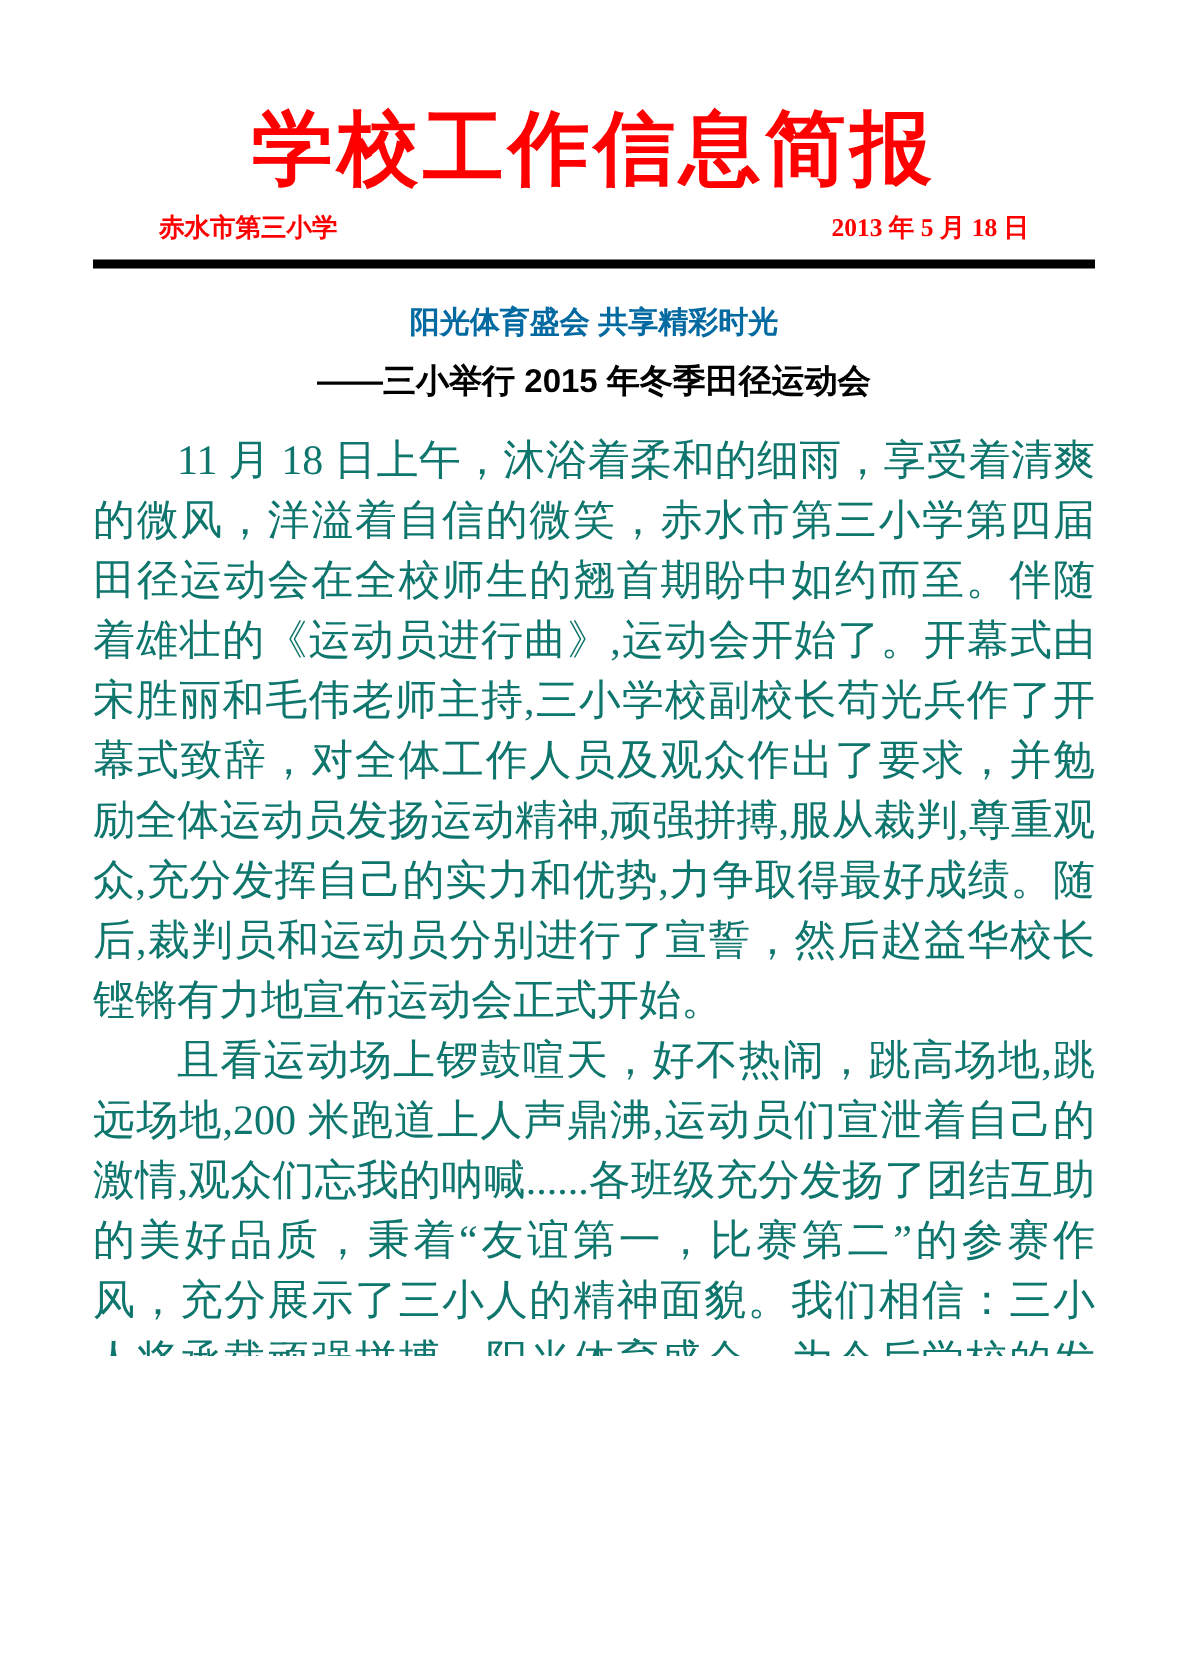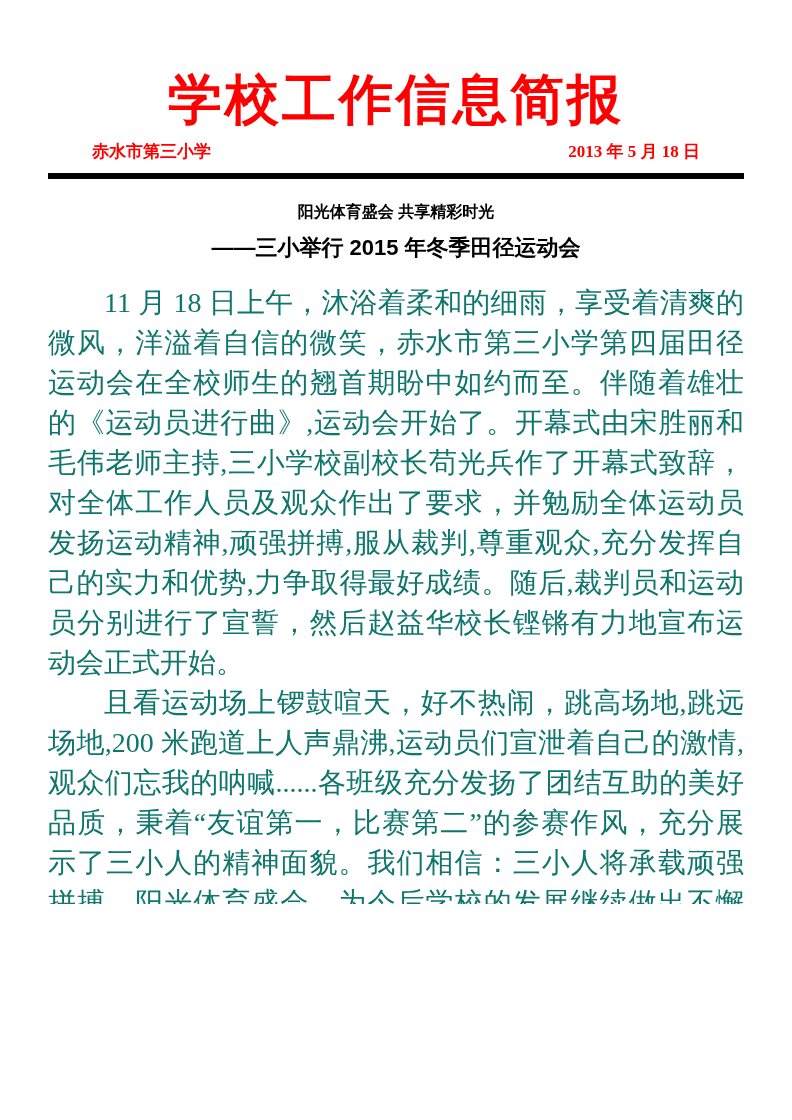--- a/index.html
+++ b/index.html
@@ -7,21 +7,21 @@
   body {
     font-family: "Liberation Serif", "DejaVu Serif", serif;
     color: #000000;
   }
   .page {
     position: relative;
     width: 792px;
     height: 904px;
     margin: 0 auto;
     background: #ffffff;
-    padding: 0 48px;
+    padding: 0 62px;
     overflow: hidden;
   }
   .masthead { }
   .masthead-title {
     margin-top: 66px;
     text-align: center;
     font-family: "Liberation Sans", "DejaVu Sans", sans-serif;
     font-weight: 700;
     font-size: 54px;
     line-height: 1.25;
@@ -43,23 +43,23 @@
     height: 1px;
     background: #ffffff;
     border-top: 3px solid #000000;
     border-bottom: 3px solid #000000;
   }
   .article-title {
     margin-top: 23px;
     text-align: center;
     font-family: "Liberation Sans", "DejaVu Sans", sans-serif;
     font-weight: 700;
-    font-size: 16px;
+    font-size: 20px;
     line-height: 1.3;
-    color: #000000;
+    color: #0369a1;
   }
   .article-subtitle {
     margin-top: 12px;
     text-align: center;
     font-family: "Liberation Sans", "DejaVu Sans", sans-serif;
     font-weight: 700;
     font-size: 22px;
     line-height: 1.3;
     color: #000000;
   }

